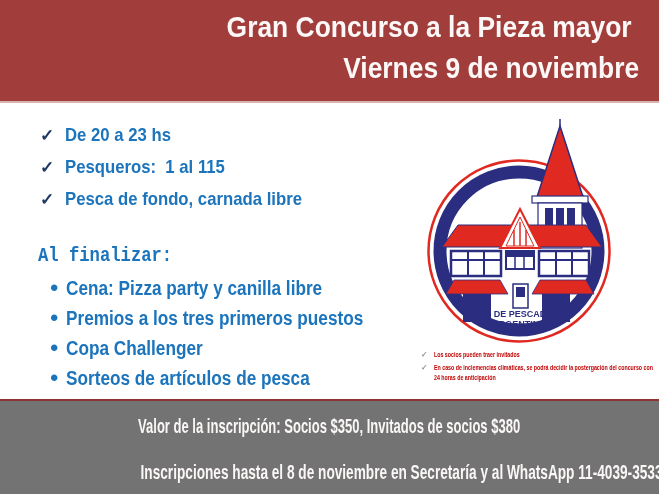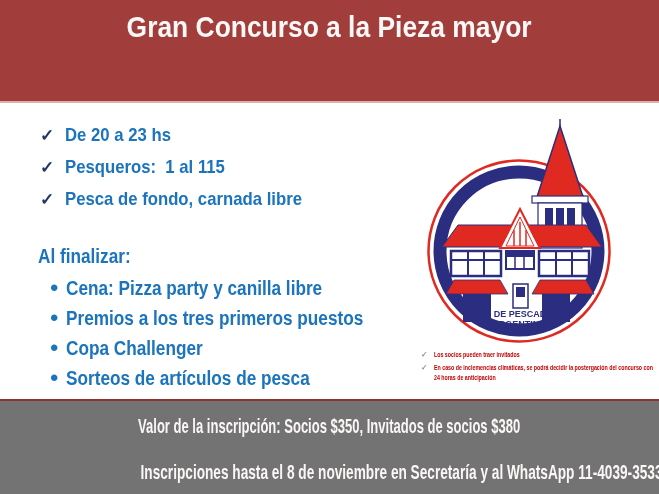--- a/index.html
+++ b/index.html
@@ -6,35 +6,35 @@
   .flyer{
     position:relative;width:659px;height:494px;background:#ffffff;
     overflow:hidden;font-family:"Liberation Sans",sans-serif;
   }
   
   .banner-top{
     position:absolute;left:0;top:0;width:659px;height:95px;
     background:#A13E3B;border-bottom:2px solid #D9B3AF;
     padding-top:6px;box-sizing:content-box;
   }
-  .title-line{text-align:center;line-height:41px;height:41px;}
+  .title-line{text-align:right;line-height:41px;height:41px;}
   .title-line span{
     display:inline-block;font-size:30px;font-weight:bold;color:#FBF8F7;
     transform:scaleX(0.88);transform-origin:50% 50%;white-space:pre;
   }
   
   .checklist{position:absolute;left:40px;top:119px;}
   .check-row{display:flex;align-items:center;height:32px;}
   .check-mark{color:#1F3864;font-size:17px;font-weight:bold;width:25px;flex:none;}
   .check-text{
     display:inline-block;color:#1B74BC;font-size:19px;font-weight:bold;
     transform:scaleX(0.88);transform-origin:0 50%;white-space:pre;
   }
   
-  .finale-heading{position:absolute;left:38px;top:244px;line-height:24px;}
+  .finale-heading{position:absolute;left:38px;top:244px;line-height:24px;font-family:Liberation Mono, monospace;}
   .finale-heading span,
   .bullet-text{
     display:inline-block;color:#1B74BC;font-size:20px;font-weight:bold;
     transform:scaleX(0.86);transform-origin:0 50%;white-space:pre;
   }
   .bullets{position:absolute;left:50px;top:273px;}
   .bullet-row{display:flex;align-items:center;height:30px;}
   .bullet-dot{color:#1B74BC;font-size:24px;width:16px;flex:none;line-height:30px;}
   
   .logo-box{position:absolute;left:425px;top:118px;width:188px;height:228px;}
@@ -60,20 +60,21 @@
   .footer-line-1 span{transform:scaleX(0.62);transform-origin:50% 50%;}
   .footer-line-2 span{transform:scaleX(0.65);transform-origin:50% 50%;}
 </style>
 </head>
 <body>
 
 <div class="flyer">
 
   <div class="banner-top">
     <div class="title-line"><span>Gran Concurso a la Pieza mayor</span></div>
+    <div class="title-line"><span>Viernes 9 de noviembre</span></div>
   </div>
 
   <div class="checklist">
     <div class="check-row">
       <span class="check-mark">✓</span>
       <span class="check-text">De 20 a 23 hs</span>
     </div>
     <div class="check-row">
       <span class="check-mark">✓</span>
       <span class="check-text">Pesqueros:  1 al 115</span>

